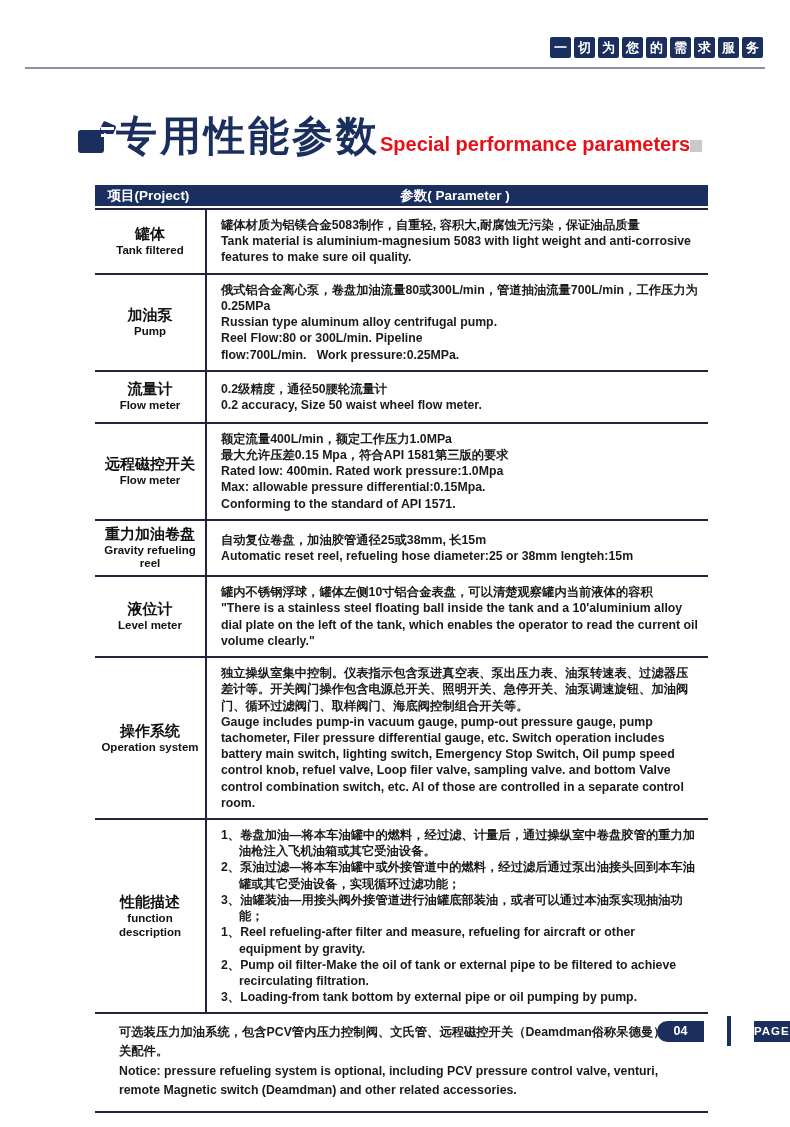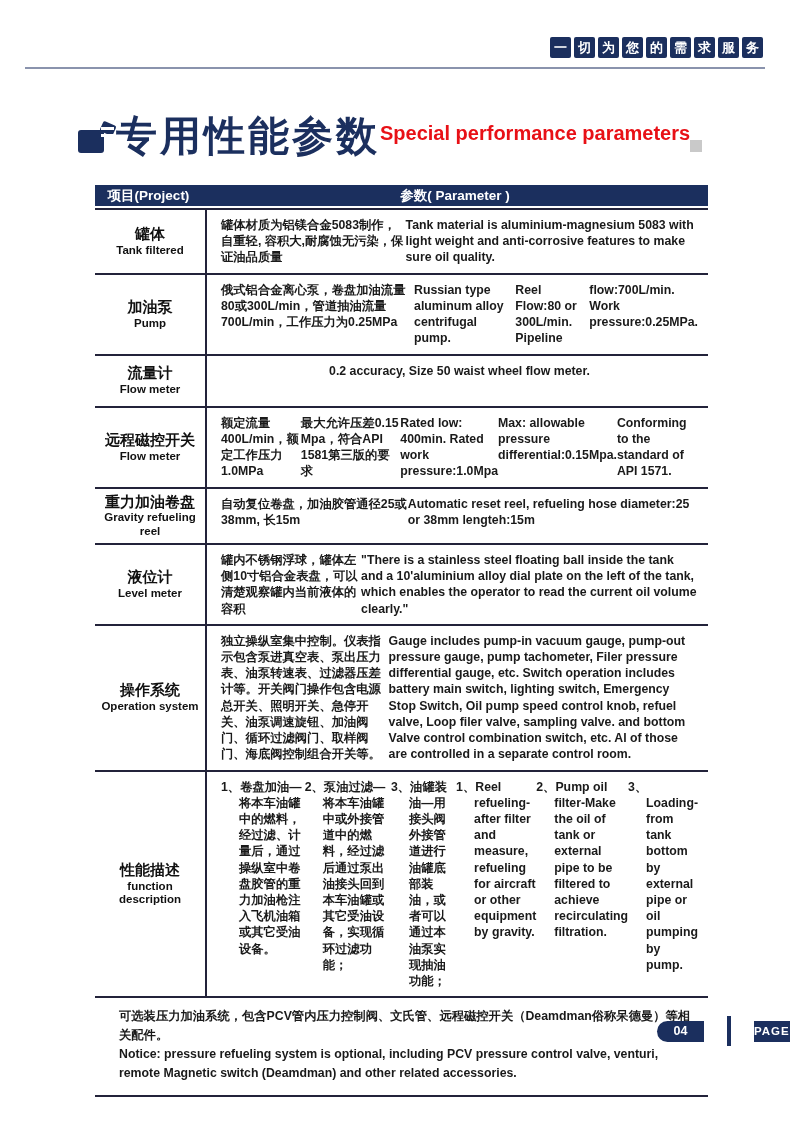--- a/index.html
+++ b/index.html
@@ -19,41 +19,41 @@
   .top-rule{position:absolute;top:67px;left:25px;right:25px;height:2px;background:#8a93ad;}
 
   
   .title-row{position:absolute;top:116px;left:78px;display:flex;align-items:flex-end;gap:0;}
   .icon-flag{position:relative;width:38px;height:32px;margin-bottom:4px;}
   .icon-flag .book{position:absolute;left:0;bottom:0;width:26px;height:23px;background:#1b2f5e;border-radius:3px;}
   .icon-flag .stripe{position:absolute;background:#fff;height:3px;width:13px;right:2px;}
   .icon-flag .s1{top:6px;} .icon-flag .s2{top:13px;}
   .icon-flag .pen{position:absolute;right:1px;top:2px;width:14px;height:11px;background:#1b2f5e;transform:rotate(24deg);border-radius:2px;}
   .title-zh{font-size:41px;font-weight:bold;color:#1b2f5e;letter-spacing:3px;line-height:1;}
-  .title-en{font-size:20px;font-weight:bold;color:#e81016;line-height:1;margin-bottom:14px;letter-spacing:0px;}
+  .title-en{font-size:20px;font-weight:bold;color:#e81016;line-height:1;margin-bottom:3px;letter-spacing:0px;}
   .title-sq{width:12px;height:12px;background:#c9c9c9;margin-bottom:5px;}
 
   
   .spec-table{position:absolute;top:185px;left:95px;width:613px;}
   .thead{display:flex;height:21px;margin-bottom:2px;}
   .th{background:#1b2f5e;color:#fff;font-size:13.5px;font-weight:bold;
       display:flex;align-items:center;justify-content:center;}
   .th-project{width:107px;}
   .th-param{flex:1;}
   .tbody{border-top:2px solid #23233a;}
   .trow{display:flex;border-bottom:2px solid #23233a;}
   .tcell-left{
     width:112px;min-width:112px;border-right:2px solid #23233a;
     display:flex;flex-direction:column;align-items:center;justify-content:center;
     text-align:center;padding:4px 3px;box-sizing:border-box;
   }
   .name-zh{font-size:15px;font-weight:bold;color:#111;line-height:1.25;}
   .name-en{font-size:11.5px;font-weight:bold;color:#111;line-height:1.2;}
   .tcell-right{flex:1;padding:7px 10px 7px 14px;box-sizing:border-box;
-    display:flex;flex-direction:row;justify-content:center;}
+    display:flex;flex-direction:column;justify-content:center;}
   .cell-line{font-size:12.3px;font-weight:bold;line-height:1.32;color:#1a1a1a;white-space:pre-wrap;}
   .cell-line.hang{padding-left:18px;text-indent:-18px;}
   .r1{min-height:61px;} .r2{min-height:76px;} .r3{min-height:50px;} .r4{min-height:79px;}
   .r5{min-height:52px;} .r6{min-height:72px;} .r7{min-height:128px;} .r8{min-height:158px;}
 
   
   .notice{border-bottom:2px solid #23233a;min-height:73px;
     padding:9px 16px 11px 24px;box-sizing:border-box;
     display:flex;flex-direction:column;justify-content:center;}
   .notice .cell-line{line-height:1.55;}
@@ -132,20 +132,21 @@
           <div class="cell-line">flow:700L/min.   Work pressure:0.25MPa.</div>
         </div>
       </div>
 
       <div class="trow r3">
         <div class="tcell-left">
           <div class="name-zh">流量计</div>
           <div class="name-en">Flow meter</div>
         </div>
         <div class="tcell-right">
+          <div class="cell-line">0.2级精度，通径50腰轮流量计</div>
           <div class="cell-line">0.2 accuracy, Size 50 waist wheel flow meter.</div>
         </div>
       </div>
 
       <div class="trow r4">
         <div class="tcell-left">
           <div class="name-zh">远程磁控开关</div>
           <div class="name-en">Flow meter</div>
         </div>
         <div class="tcell-right">

